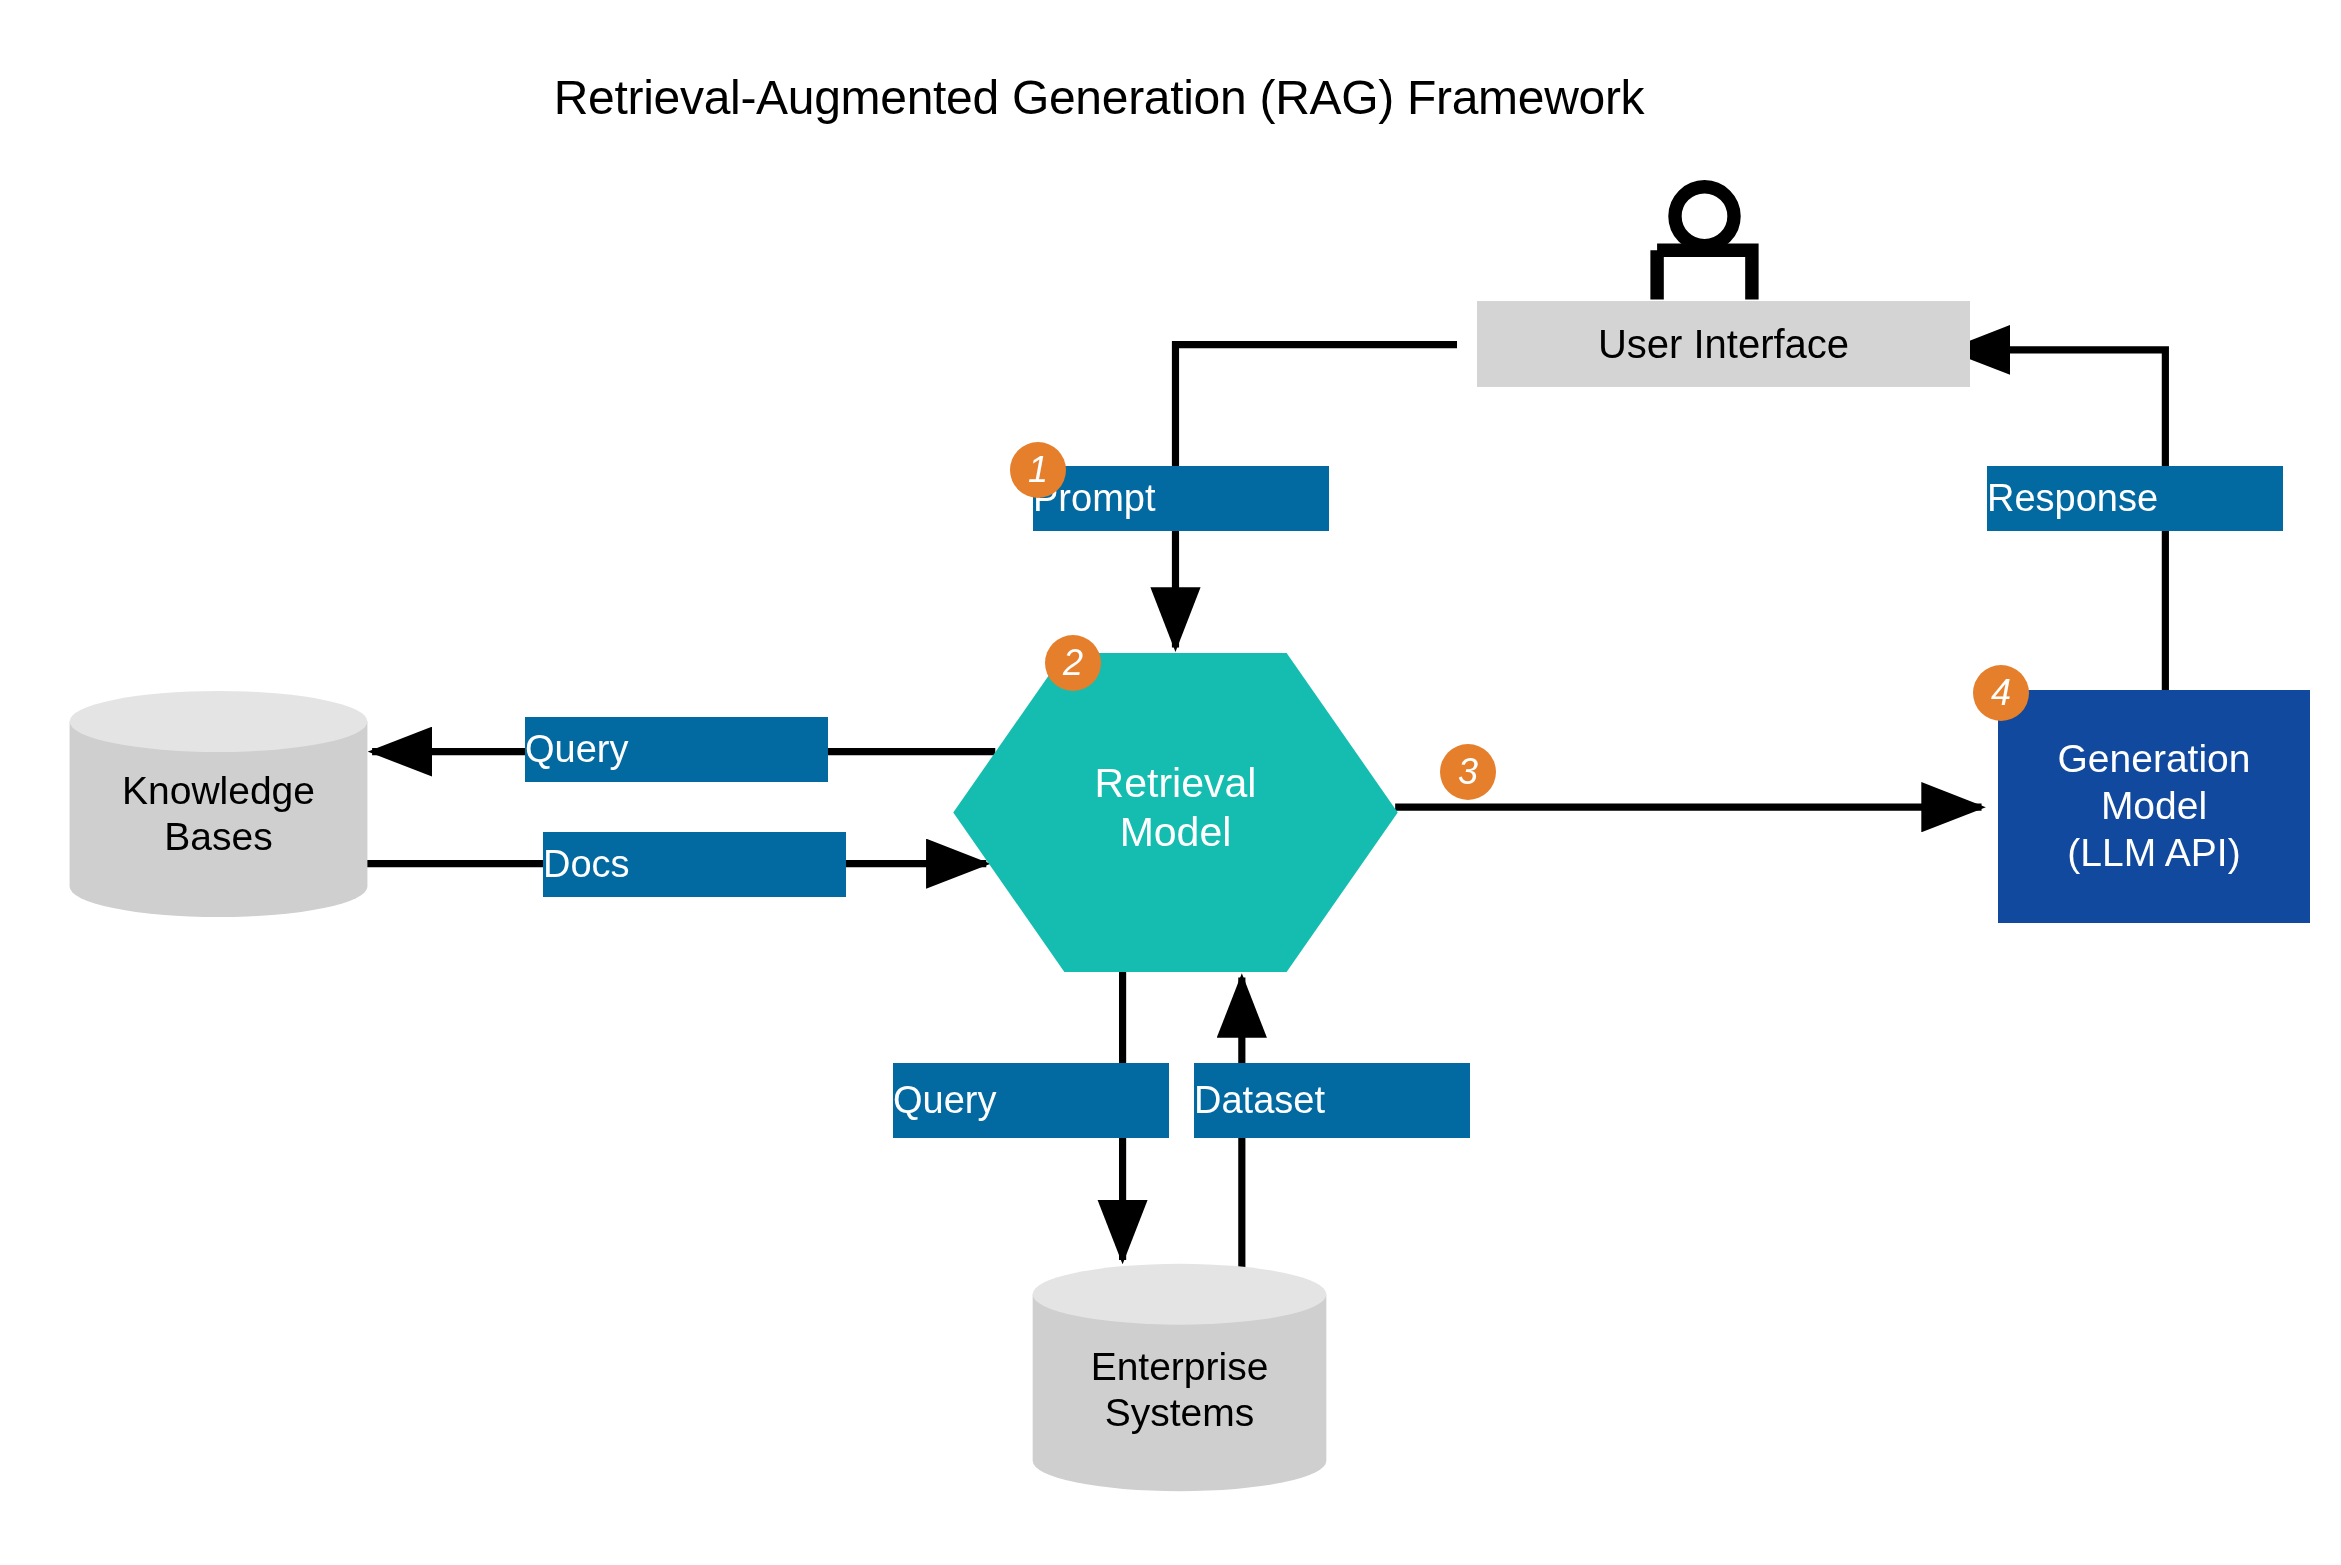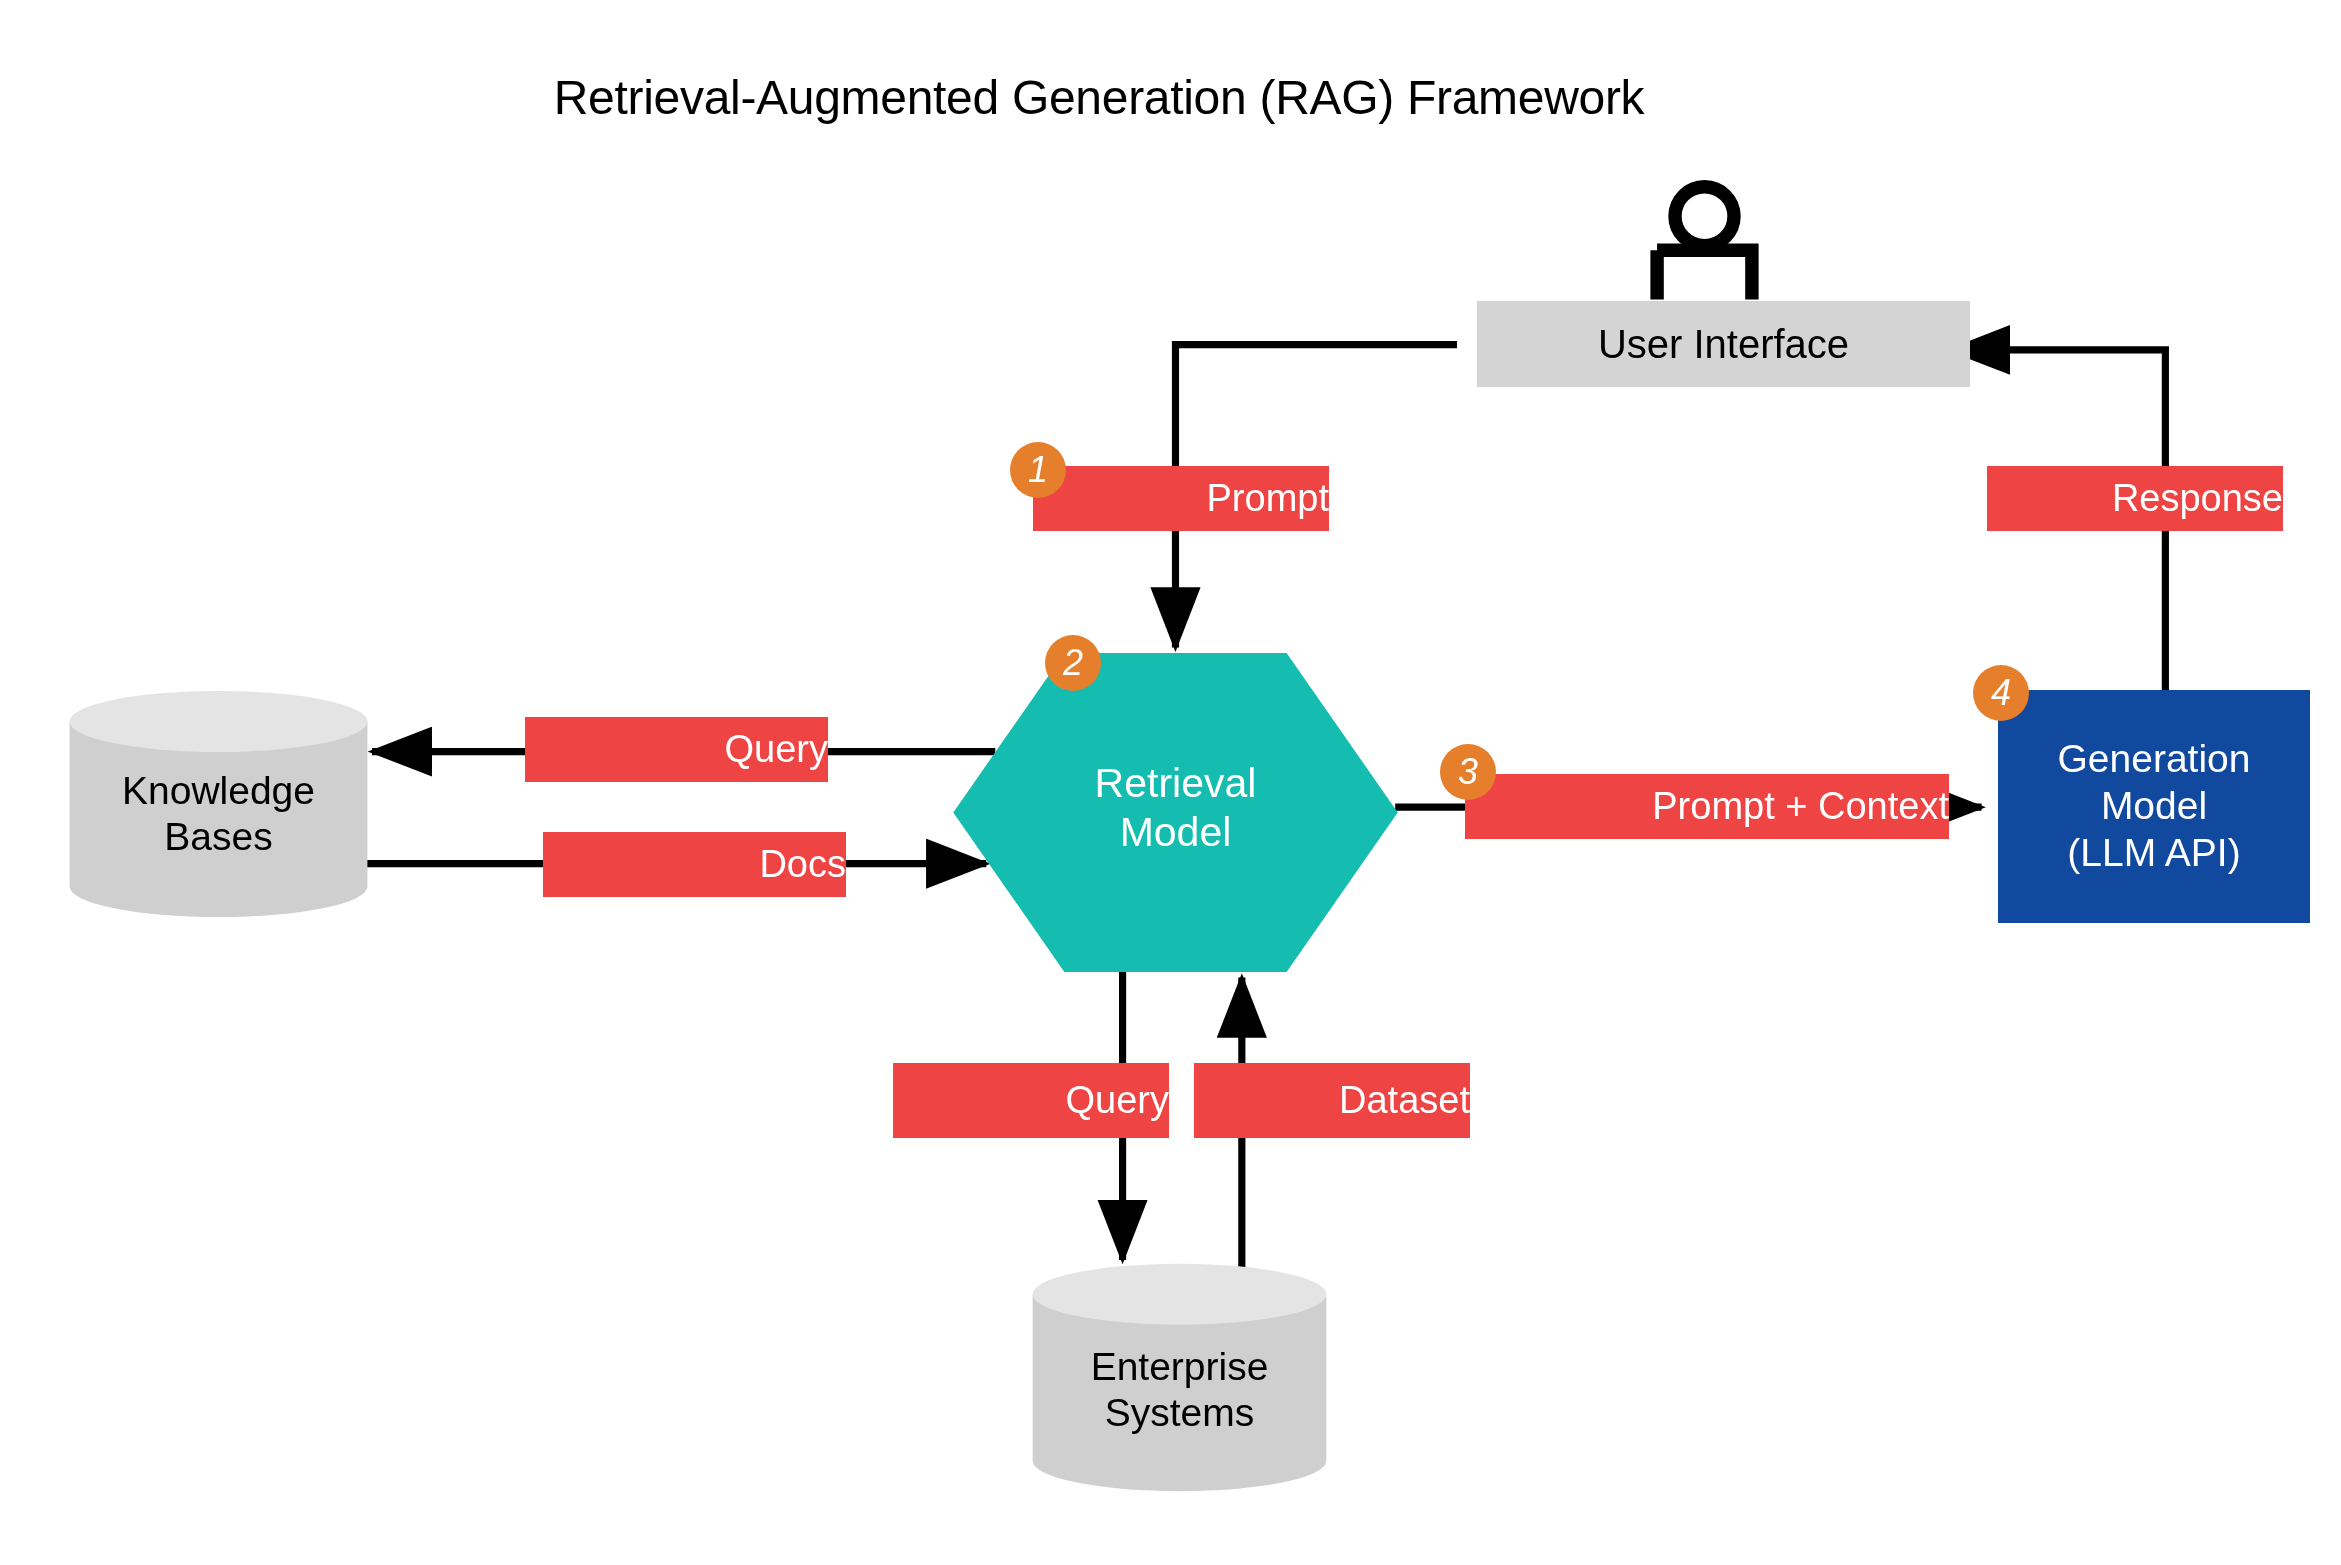--- a/index.html
+++ b/index.html
@@ -40,25 +40,25 @@
   }
   
   .title-inner {
     display: inline-block;
     transform: translateX(-88px);
   }
 
   
   .flow-label {
     position: absolute;
-    background: #ef4444;
-    color: #ffffff;
-    display: flex;
-    align-items: center;
-    justify-content: flex-end;
+    background: #0369a1;
+    color: #ffffff;
+    display: flex;
+    align-items: center;
+    justify-content: flex-start;
     font-size: 38px;
     white-space: nowrap;
     z-index: 5;
   }
 
   
   .box-ui {
     position: absolute;
     background: #d4d4d4;
     color: #000000;
@@ -226,23 +226,20 @@
   </div>
 
   <div class="flow-label" style="left:525px; top:717px; width:303px; height:65px;">
     <span>Query</span>
   </div>
 
   <div class="flow-label" style="left:525px; top:832px; width:303px; height:65px;margin-left:18px;">
     <span>Docs</span>
   </div>
 
-  <div class="flow-label" style="left:1465px; top:774px; width:484px; height:65px;">
-    <span>Prompt + Context</span>
-  </div>
 
   <div class="flow-label" style="left:893px; top:1063px; width:276px; height:75px;">
     <span>Query</span>
   </div>
 
   <div class="flow-label" style="left:1194px; top:1063px; width:276px; height:75px;">
     <span>Dataset</span>
   </div>
 
   <div class="badge" style="left:1010px; top:442px;">

